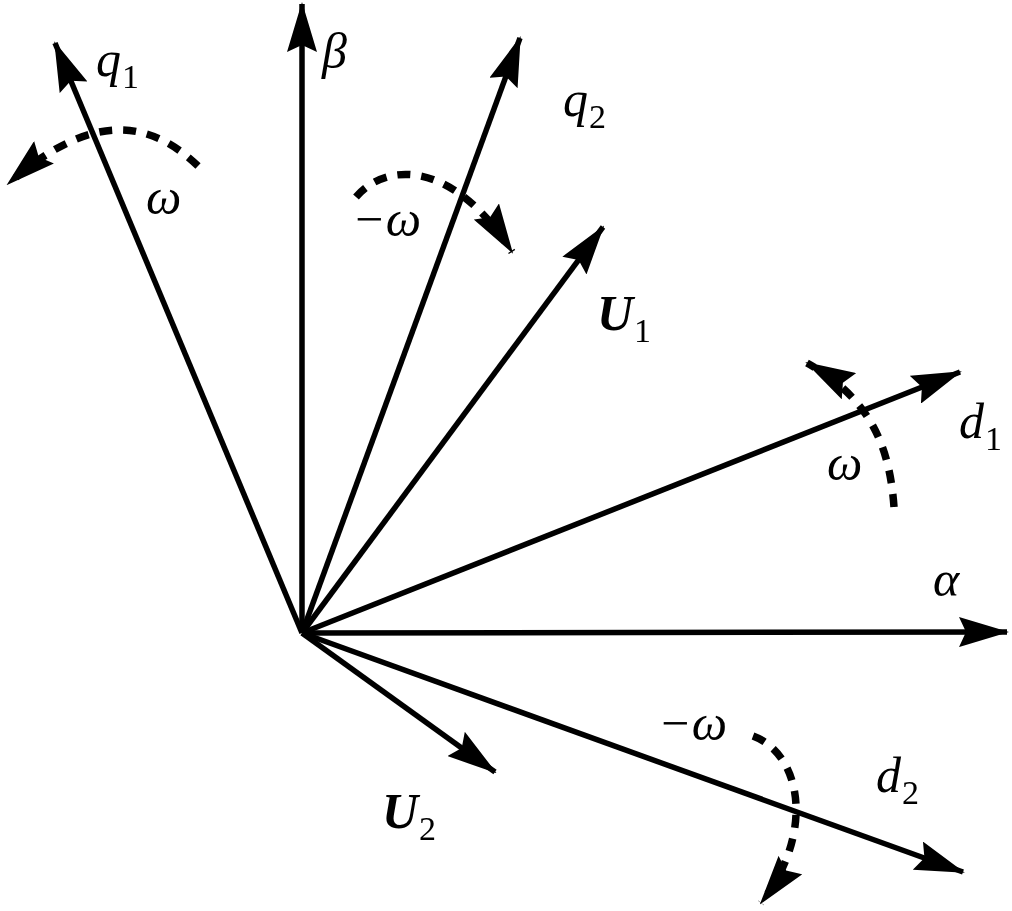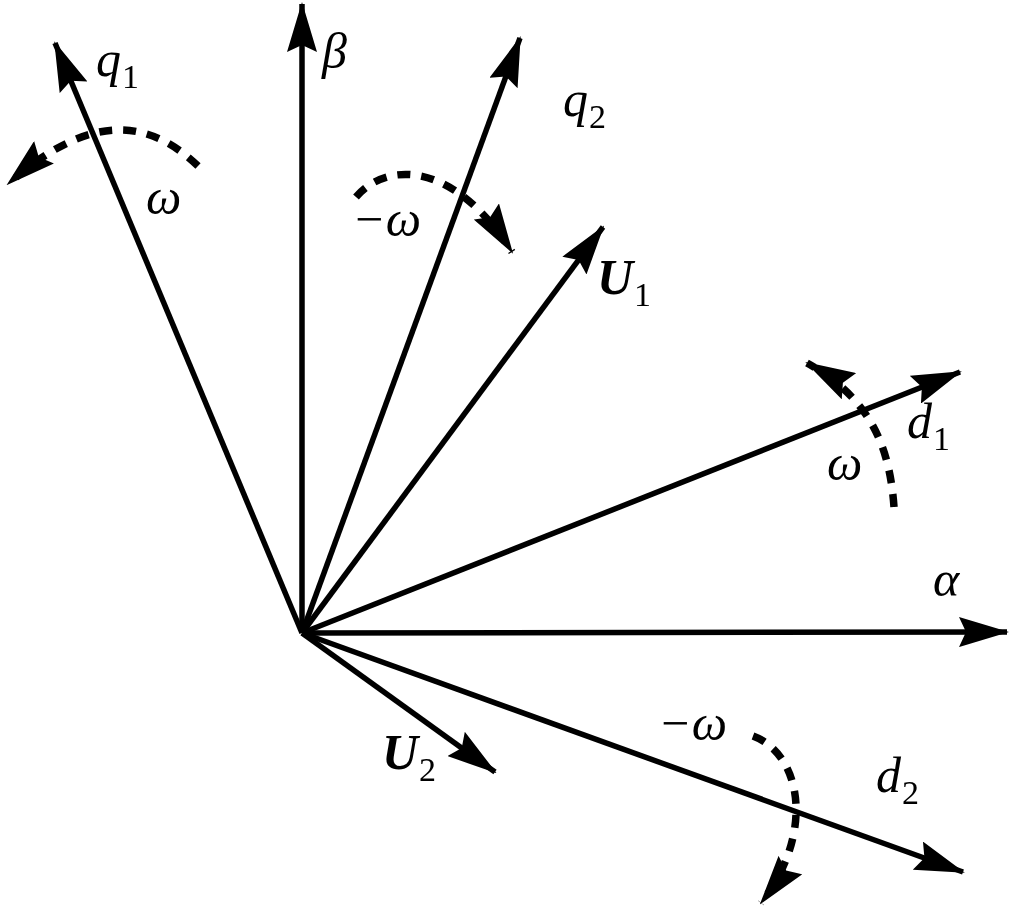--- a/index.html
+++ b/index.html
@@ -20,21 +20,21 @@
     color: #000;
     white-space: nowrap;
     user-select: none;
   }
   .lbl .sub {
     font-style: normal;
     font-size: 34px;
     vertical-align: -12px;
     margin-left: 1px;
   }
-  .lbl.bold { font-weight: bold; }
+  .lbl.bold { font-weight: bold; margin-top: 36px; }
   .vec { stroke: #000; stroke-width: 5.5; fill: none; }
   .arc { stroke: #000; stroke-width: 7.5; fill: none;
          stroke-dasharray: 13 11; stroke-linecap: butt; }
 </style>
 </head>
 <body>
 
 <div class="stage">
 
   <svg width="1012" height="911" viewBox="0 0 1012 911">
@@ -63,25 +63,25 @@
   </svg>
 
   <div class="lbl" style="left:96px; top:34px"><span>q</span><span class="sub">1</span></div>
 
   <div class="lbl" style="left:322px; top:26px"><span>β</span></div>
 
   <div class="lbl" style="left:563px; top:74px"><span>q</span><span class="sub">2</span></div>
 
   <div class="lbl bold" style="left:597px; top:252px"><span>U</span><span class="sub" style="font-weight:normal">1</span></div>
 
-  <div class="lbl" style="left:907px; top:396px"><span>d</span><span class="sub">1</span></div>
+  <div class="lbl" style="left:959px; top:396px"><span>d</span><span class="sub">1</span></div>
 
   <div class="lbl" style="left:933px; top:554px"><span>α</span></div>
 
-  <div class="lbl bold" style="left:382px; top:727px"><span>U</span><span class="sub" style="font-weight:normal">2</span></div>
+  <div class="lbl bold" style="left:382px; top:750px"><span>U</span><span class="sub" style="font-weight:normal">2</span></div>
 
   <div class="lbl" style="left:876px; top:750px"><span>d</span><span class="sub">2</span></div>
 
   <div class="lbl" style="left:146px; top:172px">ω</div>
 
   <div class="lbl" style="left:352px; top:194px">−ω</div>
 
   <div class="lbl" style="left:827px; top:438px">ω</div>
 
   <div class="lbl" style="left:658px; top:698px">−ω</div>

